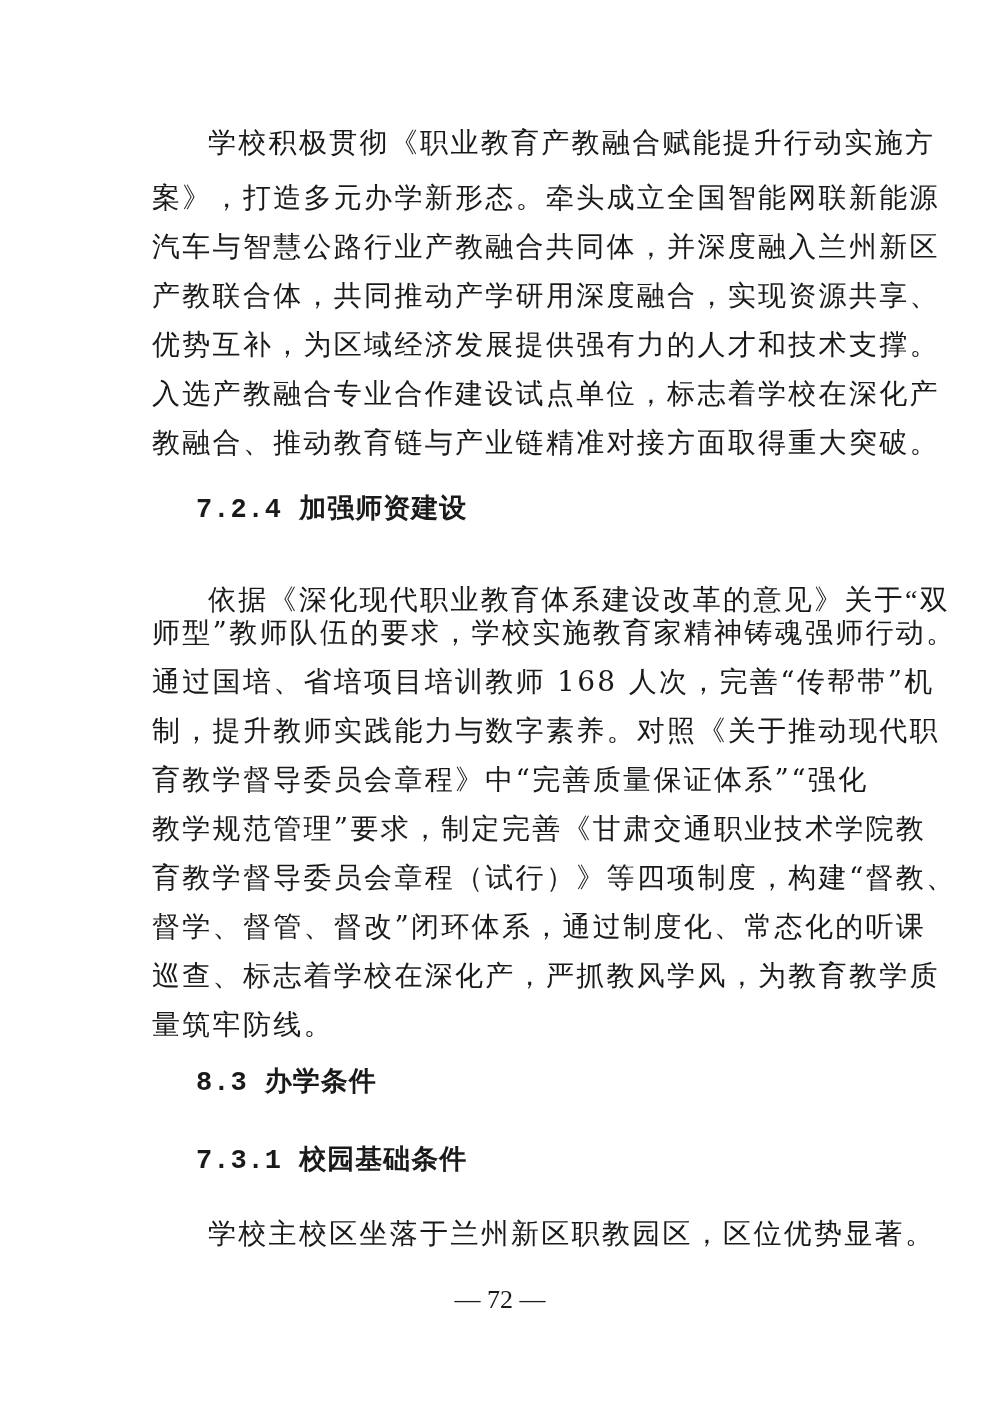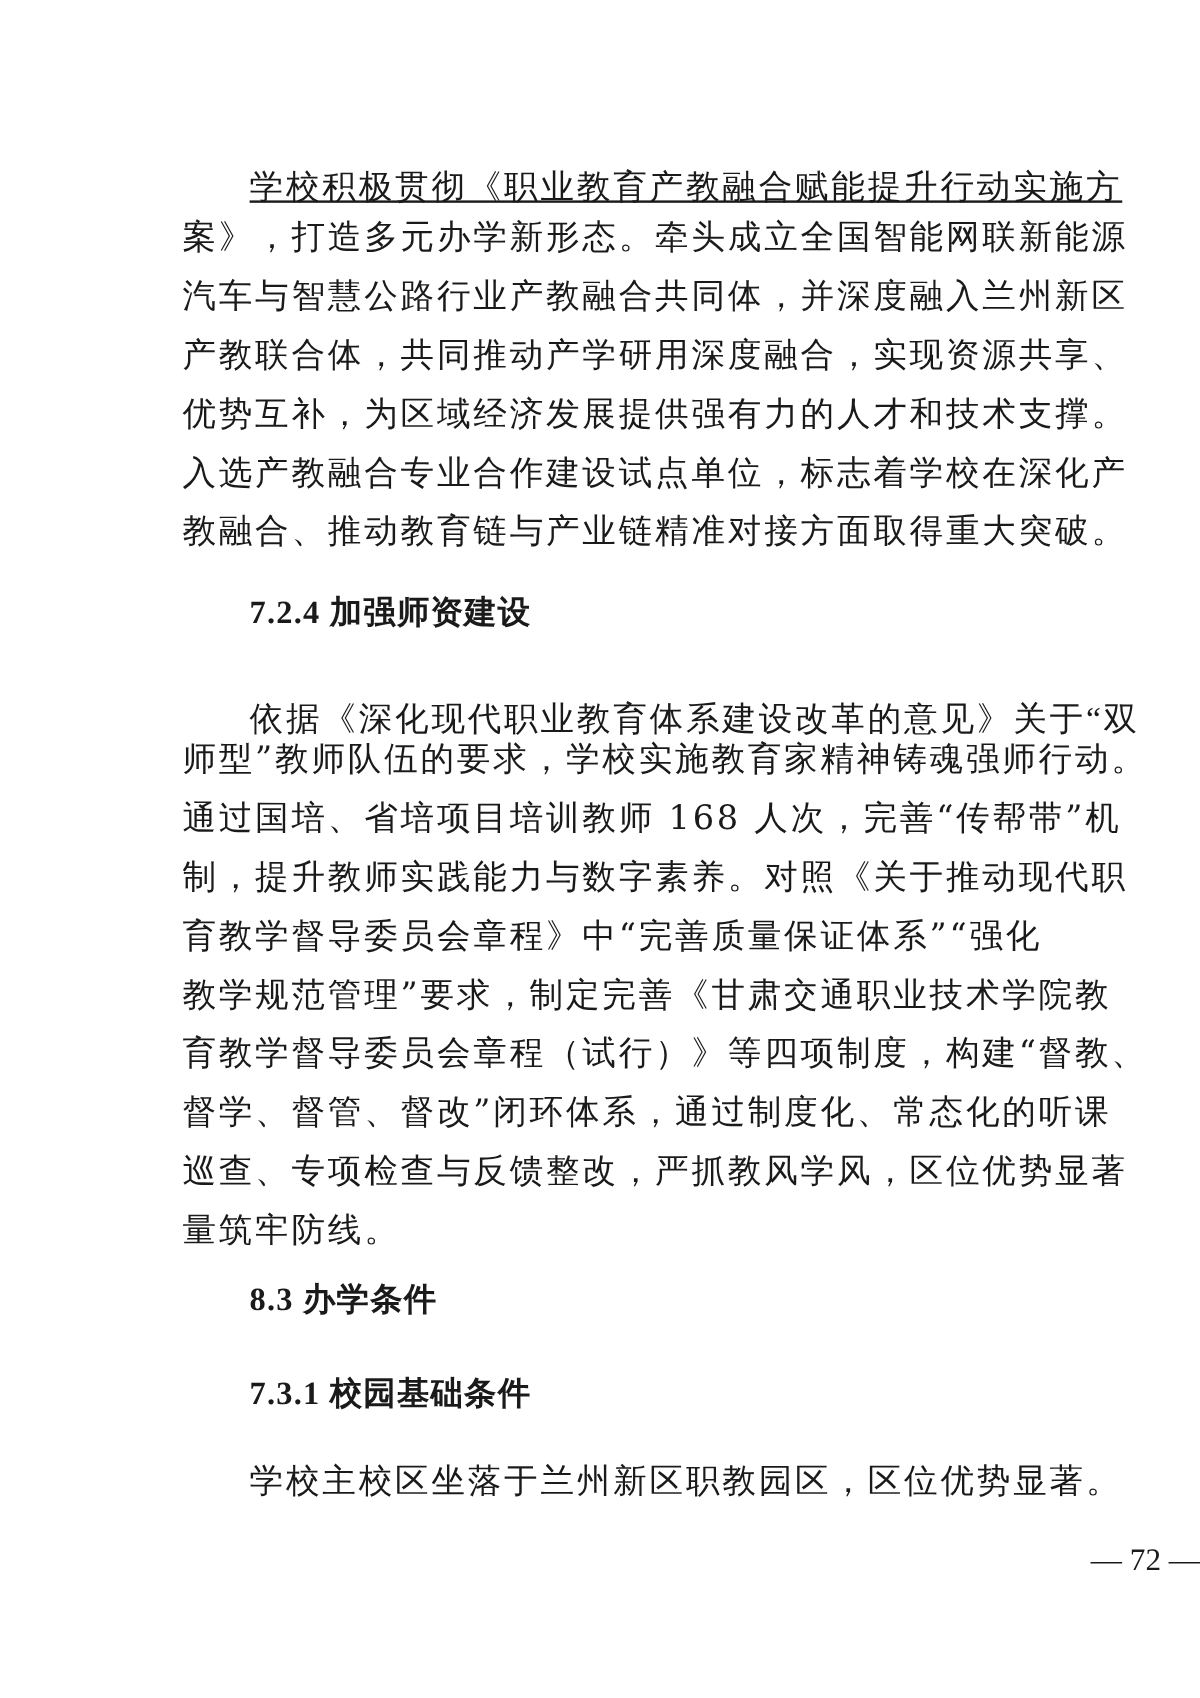--- a/index.html
+++ b/index.html
@@ -26,66 +26,66 @@
       left: 0;
       white-space: nowrap;
       font-size: 28px;
       line-height: 36px;
       height: 36px;
       letter-spacing: 2.3px;
     }
     .line.indent { left: 56px; }
     .heading {
       position: absolute;
-      left: 56px;
+      left: 44px;
       white-space: nowrap;
       font-size: 27px;
       line-height: 36px;
       font-weight: bold;
-      font-family: Liberation Serif, serif;
+      font-family: Liberation Mono, monospace;
       letter-spacing: 1px;
     }
     .page-number {
       position: absolute;
       left: 0;
       width: 1000px;
       top: 1283px;
-      text-align: right;
+      text-align: center;
       font-size: 26px;
       line-height: 34px;
       font-family: "Liberation Serif", "DejaVu Serif", serif;
     }
   </style>
 </head>
 <body>
 
 <div class="page">
 
   <div>
-    <div class="line indent" style="top:138px;text-decoration:underline;">学校积极贯彻《职业教育产教融合赋能提升行动实施方</div>
+    <div class="line indent" style="top:125px;">学校积极贯彻《职业教育产教融合赋能提升行动实施方</div>
     <div class="line" style="top:180px;">案》，打造多元办学新形态。牵头成立全国智能网联新能源</div>
     <div class="line" style="top:229px;">汽车与智慧公路行业产教融合共同体，并深度融入兰州新区</div>
     <div class="line" style="top:278px;">产教联合体，共同推动产学研用深度融合，实现资源共享、</div>
     <div class="line" style="top:327px;">优势互补，为区域经济发展提供强有力的人才和技术支撑。</div>
     <div class="line" style="top:376px;">入选产教融合专业合作建设试点单位，标志着学校在深化产</div>
     <div class="line" style="top:425px;">教融合、推动教育链与产业链精准对接方面取得重大突破。</div>
   </div>
 
   <div class="heading" style="top:492px;">7.2.4 加强师资建设</div>
 
   <div>
     <div class="line indent" style="top:582px;font-family:Liberation Serif, serif;">依据《深化现代职业教育体系建设改革的意见》关于“双</div>
     <div class="line" style="top:615px;">师型”教师队伍的要求，学校实施教育家精神铸魂强师行动。</div>
     <div class="line" style="top:664px;">通过国培、省培项目培训教师 168 人次，完善“传帮带”机</div>
     <div class="line" style="top:713px;">制，提升教师实践能力与数字素养。对照《关于推动现代职</div>
     <div class="line" style="top:762px;">育教学督导委员会章程》中“完善质量保证体系”“强化</div>
     <div class="line" style="top:811px;">教学规范管理”要求，制定完善《甘肃交通职业技术学院教</div>
     <div class="line" style="top:860px;">育教学督导委员会章程（试行）》等四项制度，构建“督教、</div>
     <div class="line" style="top:909px;">督学、督管、督改”闭环体系，通过制度化、常态化的听课</div>
-    <div class="line" style="top:958px;">巡查、专项检查与反馈整改，严抓教风学风，区位优势显著</div>
+    <div class="line" style="top:958px;">巡查、标志着学校在深化产，严抓教风学风，为教育教学质</div>
     <div class="line" style="top:1007px;">量筑牢防线。</div>
   </div>
 
   <div class="heading" style="top:1065px;">8.3 办学条件</div>
 
   <div class="heading" style="top:1143px;">7.3.1 校园基础条件</div>
 
   <div>
     <div class="line indent" style="top:1216px;">学校主校区坐落于兰州新区职教园区，区位优势显著。</div>
   </div>

